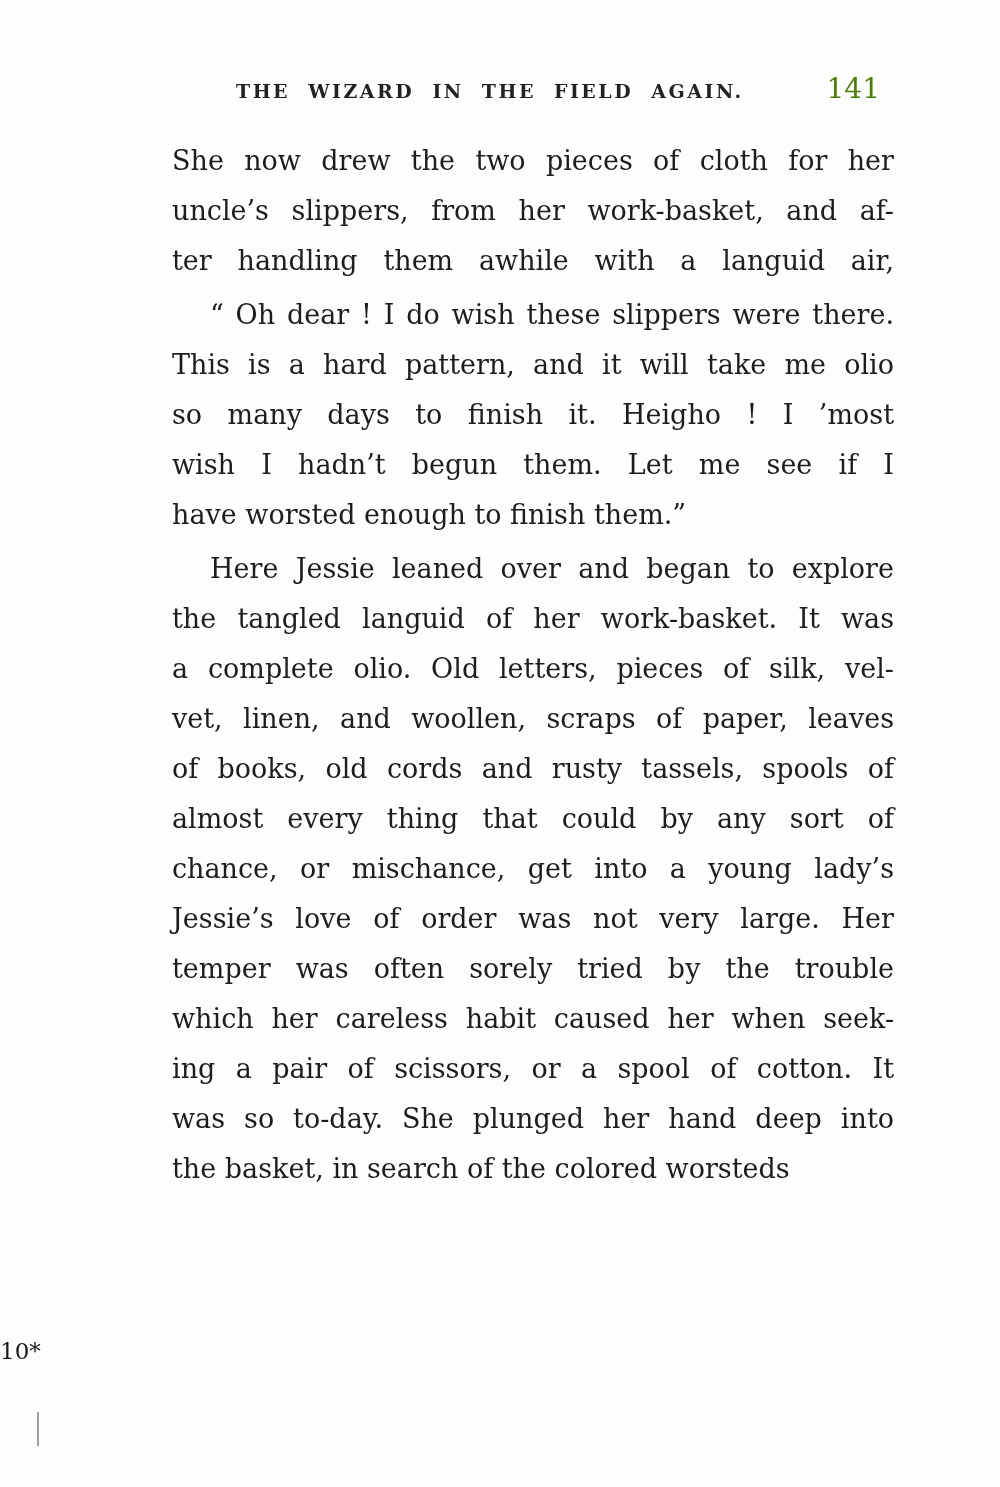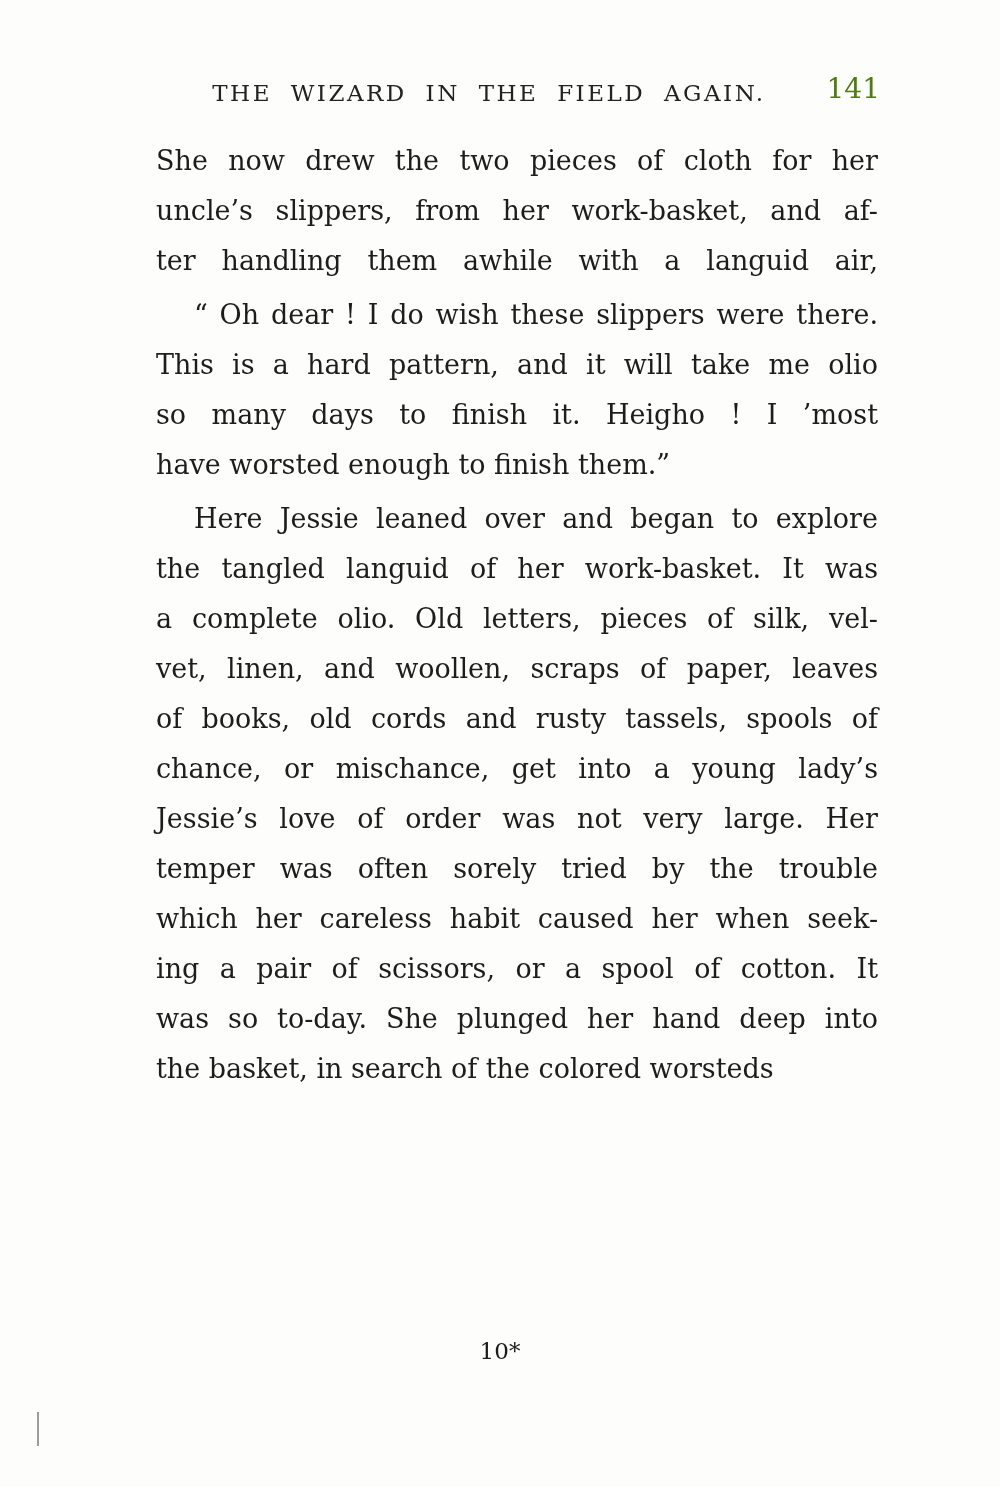--- a/index.html
+++ b/index.html
@@ -22,38 +22,38 @@
     top: 0;
     left: 0;
     width: 100%;
     height: 120px;
   }
   .running-header {
     position: absolute;
     top: 80px;
     left: 50%;
     transform: translateX(-52%);
-    font-size: 23px;
-    font-weight: normal;
+    font-size: 19px;
+    font-weight: bold;
     letter-spacing: 2.5px;
     word-spacing: 9px;
     white-space: nowrap;
     color: #222;
   }
   .page-number {
     position: absolute;
     top: 72px;
     right: 120px;
     font-size: 28px;
     color: #4d7c0f;
   }
   .page-body {
     position: absolute;
     top: 136px;
-    left: 156px;
+    left: 172px;
     width: 722px;
     font-size: 27px;
     line-height: 50px;
   }
   .paragraph {
     margin: 0 0 4px 0;
   }
   .line {
     text-align: justify;
     text-align-last: justify;
@@ -64,21 +64,20 @@
     text-align-last: left;
   }
   .line.indented {
     text-indent: 38px;
   }
   .signature-mark {
     position: absolute;
     top: 1338px;
     left: 0;
     width: 100%;
-    text-align: center;
     font-size: 23px;
     color: #1a1a1a;
   }
   .scan-artifact {
     position: absolute;
     left: 37px;
     top: 1412px;
     width: 2px;
     height: 34px;
     background: #6a6a68;
@@ -98,28 +97,30 @@
   <div class="page-body">
       <div class="paragraph">
         <div class="line">She now drew the two pieces of cloth for her</div>
         <div class="line">uncle’s slippers, from her work-basket, and af-</div>
         <div class="line">ter handling them awhile with a languid air,</div>
       </div>
       <div class="paragraph">
         <div class="line indented">“ Oh dear ! I do wish these slippers were there.</div>
         <div class="line">This is a hard pattern, and it will take me olio</div>
         <div class="line">so many days to finish it. Heigho ! I ’most</div>
+        <div class="line">wish I hadn’t begun them. Let me see if I</div>
         <div class="line last">have worsted enough to finish them.”</div>
       </div>
       <div class="paragraph">
         <div class="line indented">Here Jessie leaned over and began to explore</div>
         <div class="line">the tangled languid of her work-basket. It was</div>
         <div class="line">a complete olio. Old letters, pieces of silk, vel-</div>
         <div class="line">vet, linen, and woollen, scraps of paper, leaves</div>
         <div class="line">of books, old cords and rusty tassels, spools of</div>
+        <div class="line">almost every thing that could by any sort of</div>
         <div class="line">chance, or mischance, get into a young lady’s</div>
         <div class="line">Jessie’s love of order was not very large. Her</div>
         <div class="line">temper was often sorely tried by the trouble</div>
         <div class="line">which her careless habit caused her when seek-</div>
         <div class="line">ing a pair of scissors, or a spool of cotton. It</div>
         <div class="line">was so to-day. She plunged her hand deep into</div>
         <div class="line last">the basket, in search of the colored worsteds</div>
       </div>
     </div>
 

